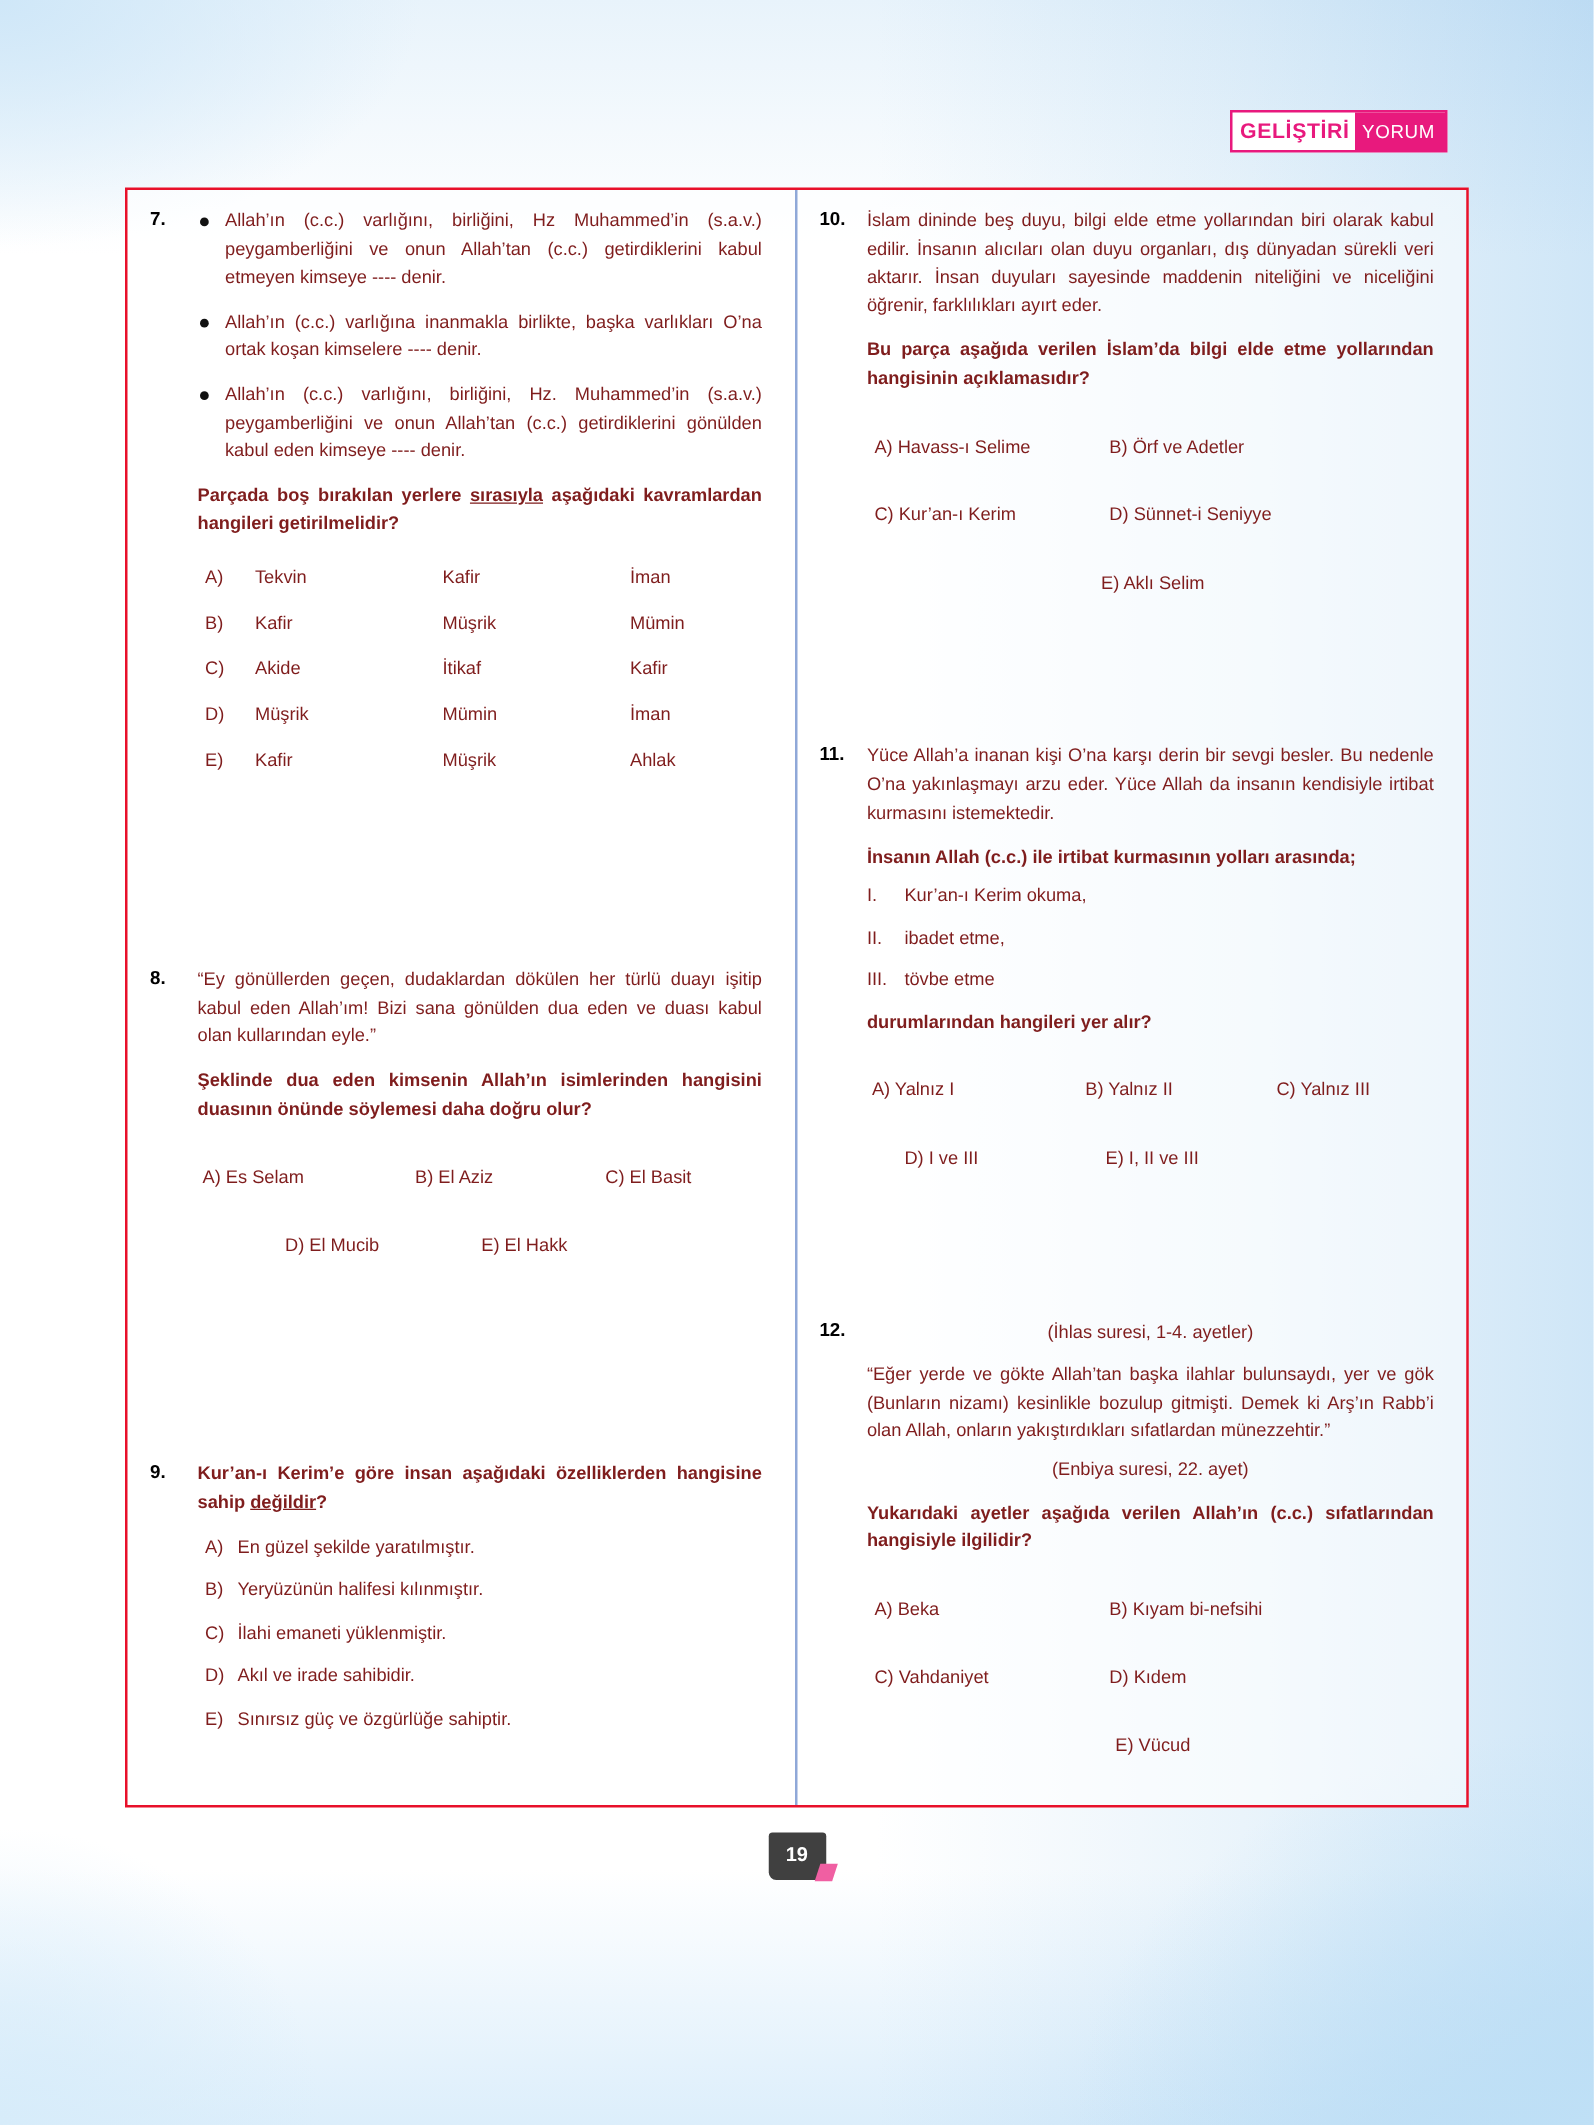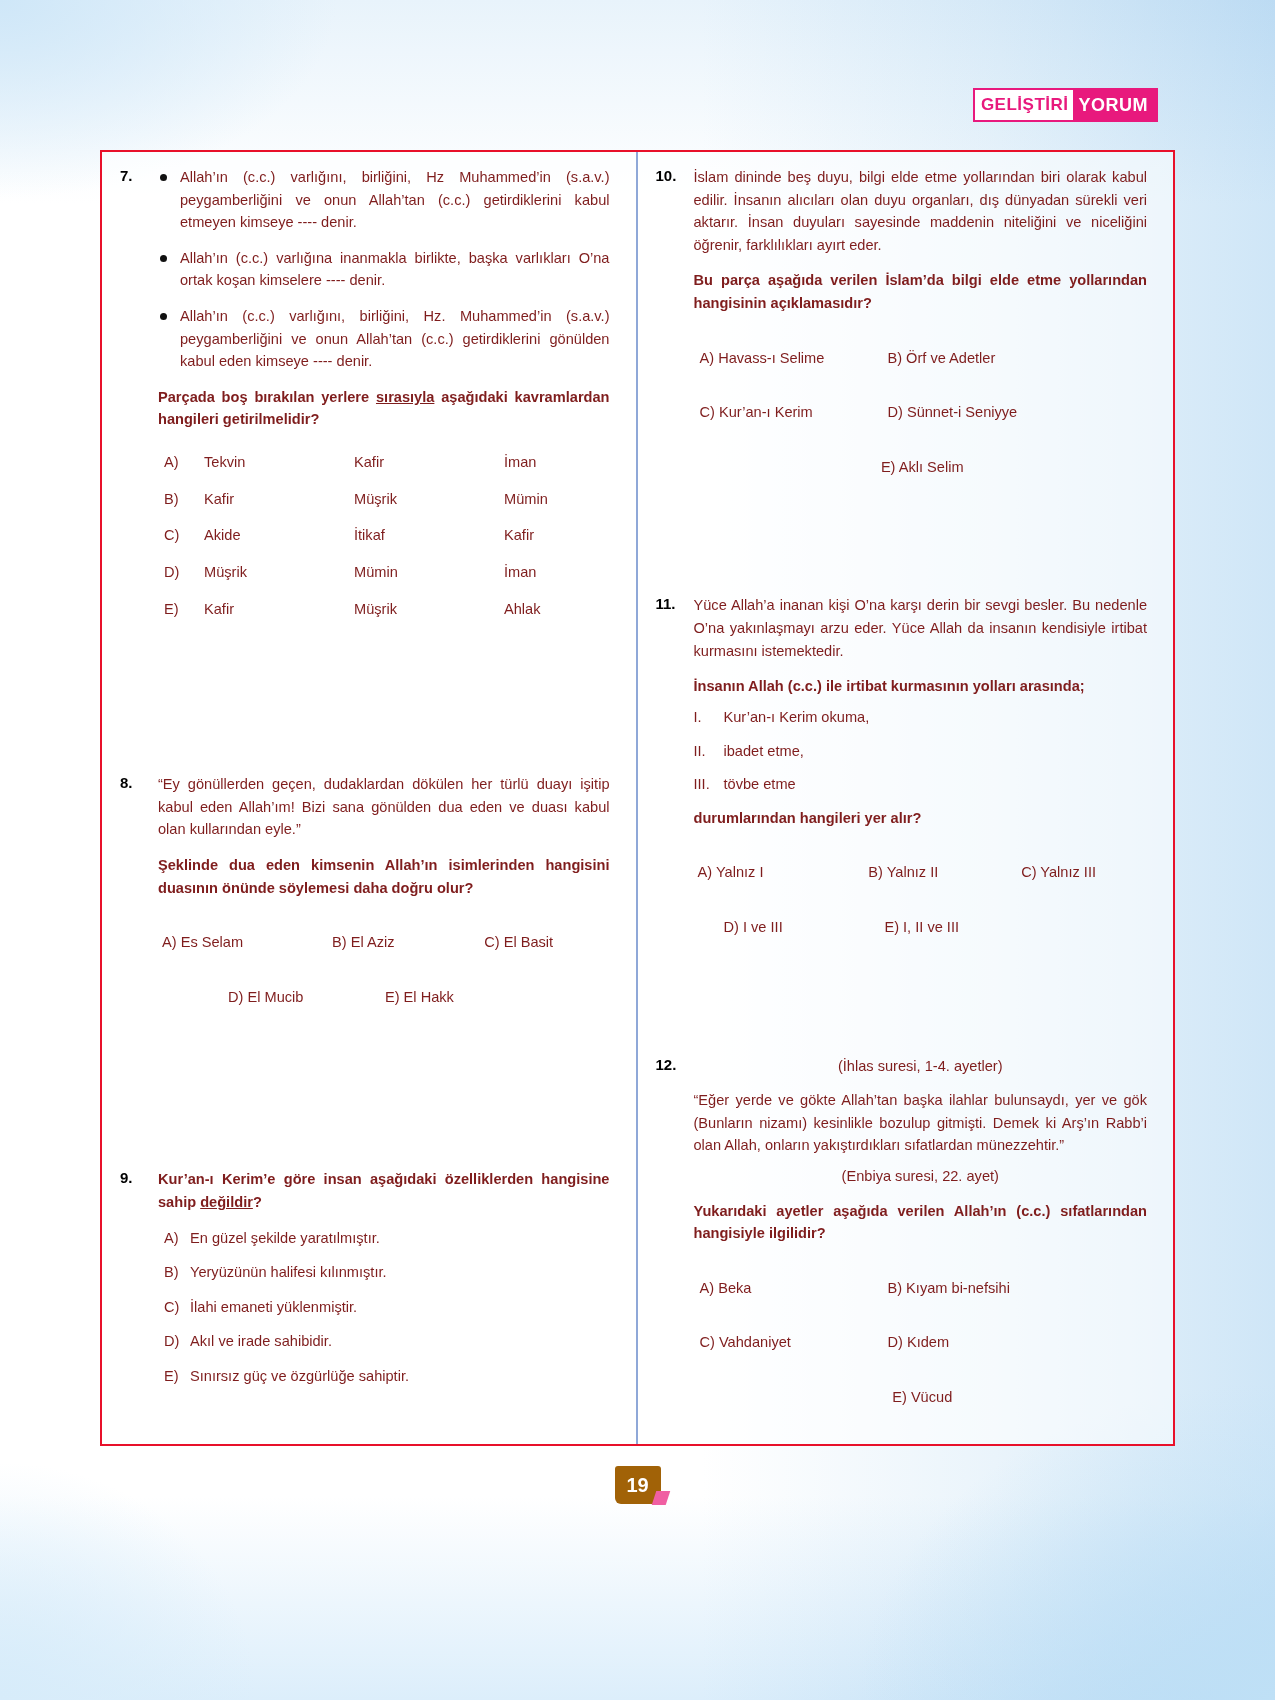--- a/index.html
+++ b/index.html
@@ -58,22 +58,22 @@
     font-weight: bold;
     font-size: 17px;
     letter-spacing: 0.5px;
     padding: 4px 4px 4px 6px;
     display: flex;
     align-items: center;
   }
   .brand-right {
     background: #e8197d;
     color: #ffffff;
-    font-weight: bold;
-    font-size: 18px;
+    font-weight: normal;
+    font-size: 15px;
     letter-spacing: 0.5px;
     padding: 4px 8px 4px 6px;
     display: flex;
     align-items: center;
   }
 
   
   .frame {
     position: absolute;
     left: 100px;
@@ -200,24 +200,24 @@
   .spacer-xl { height: 140px; }
 
   
   .page-badge {
     position: absolute;
     left: 50%;
     transform: translateX(-50%);
     bottom: 196px;
     width: 46px;
     height: 38px;
-    background: #a16207;
+    background: #404040;
     color: #ffffff;
     font-weight: bold;
-    font-size: 20px;
+    font-size: 16px;
     display: flex;
     align-items: center;
     justify-content: center;
     border-radius: 3px 3px 0 6px;
   }
   .page-badge::after {
     content: "";
     position: absolute;
     right: -7px;
     bottom: -1px;

